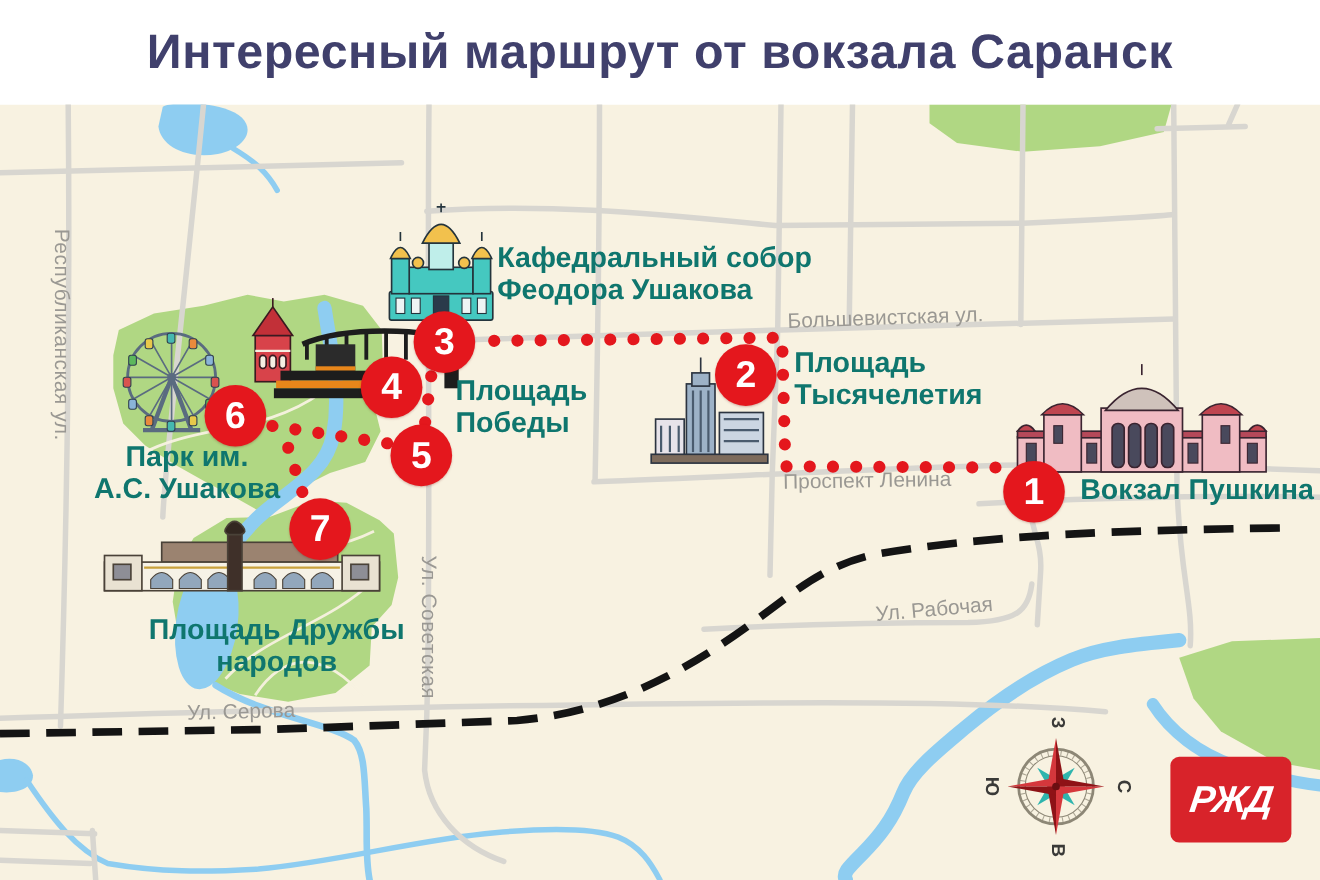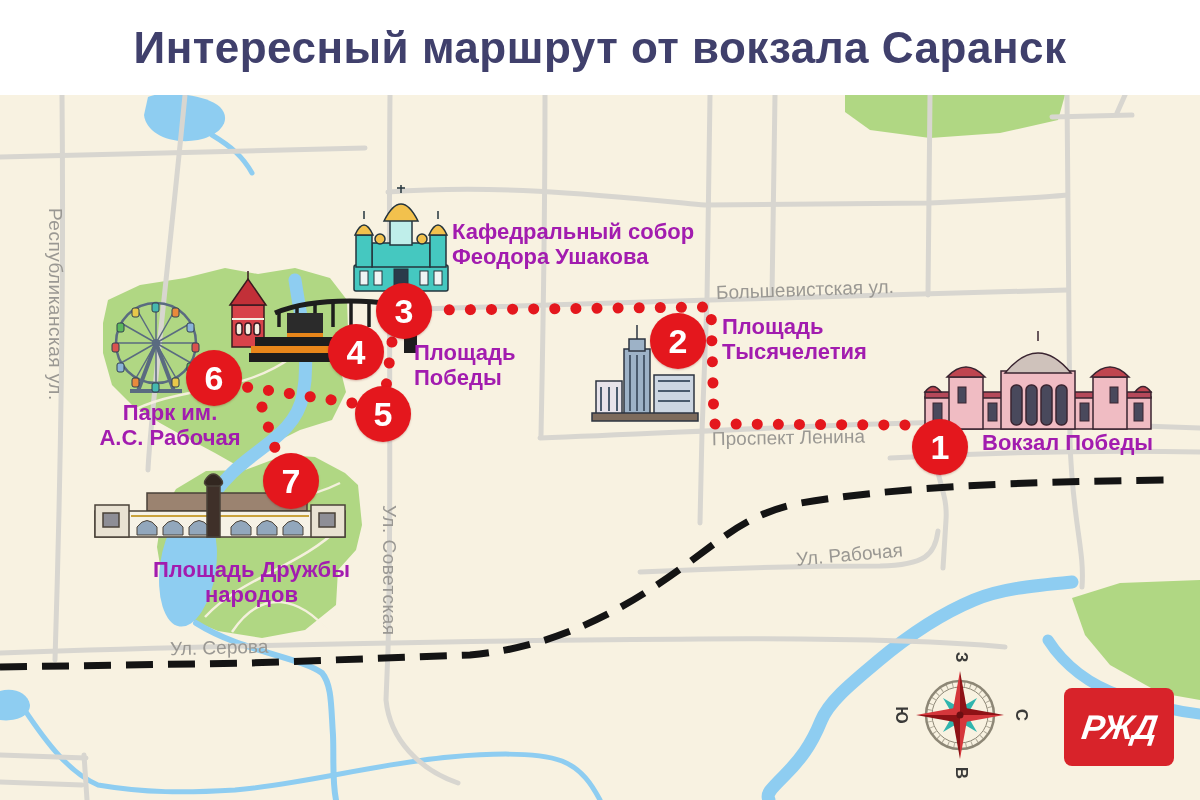--- a/index.html
+++ b/index.html
@@ -3,21 +3,21 @@
 <meta charset="utf-8">
 <style>
   html,body{margin:0;padding:0;width:1200px;height:800px;overflow:hidden;
     font-family:"Liberation Sans","DejaVu Sans",sans-serif;background:#ffffff;}
   .page{position:relative;width:1200px;height:564px;background:#ffffff;}
   .header{position:absolute;left:0;top:0;width:1200px;height:95px;background:#ffffff;
     display:flex;align-items:center;justify-content:center;}
   .title{font-size:44px;font-weight:800;color:#40406c;letter-spacing:.5px;}
   .map{position:absolute;left:0;top:95px;width:1200px;height:705px;}
   .map svg.bg{position:absolute;left:0;top:0;}
-  .stop-label{position:absolute;color:#a21caf;font-weight:700;font-size:22px;
+  .stop-label{position:absolute;color:#0f766e;font-weight:700;font-size:26px;
     line-height:1.12;white-space:pre-line;}
   .stop-label.center{text-align:center;}
   .street{position:absolute;color:#9a9893;font-size:19px;white-space:pre;}
   .street-v{writing-mode:vertical-rl;letter-spacing:.5px;}
   .marker{position:absolute;width:56px;height:56px;border-radius:50%;background:#e4171d;
     display:flex;align-items:center;justify-content:center;box-shadow:0 1px 2px rgba(120,0,0,.25);}
   .marker-num{color:#ffffff;font-weight:700;font-size:34px;line-height:1;}
   .compass-letter{position:absolute;width:22px;height:22px;display:flex;align-items:center;
     justify-content:center;color:#3a3a38;font-size:17px;font-weight:600;transform:rotate(90deg);}
   .rzd{position:absolute;left:1064px;top:593px;width:110px;height:78px;background:#d8232a;
@@ -260,29 +260,29 @@
       </g>
     </svg>
 
     <div class="street street-v" style="left:44px;top:113px">Республиканская ул.</div>
     <div class="street street-v" style="left:378px;top:410px">Ул. Советская</div>
     <div class="street" style="left:716px;top:184px;transform:rotate(-2deg)">Большевистская ул.</div>
     <div class="street" style="left:712px;top:332px;transform:rotate(-1deg)">Проспект Ленина</div>
     <div class="street" style="left:796px;top:449px;transform:rotate(-5deg)">Ул. Рабочая</div>
     <div class="street" style="left:170px;top:542px;transform:rotate(-1.5deg)">Ул. Серова</div>
 
-    <div class="stop-label" style="left:982px;top:336px">Вокзал Победы</div>
+    <div class="stop-label" style="left:982px;top:336px">Вокзал Пушкина</div>
     <div class="stop-label" style="left:722px;top:220px">Площадь
 Тысячелетия</div>
     <div class="stop-label" style="left:452px;top:125px">Кафедральный собор
 Феодора Ушакова</div>
     <div class="stop-label" style="left:414px;top:246px">Площадь
 Победы</div>
     <div class="stop-label center" style="left:80px;top:306px;width:180px">Парк им.
-А.С. Рабочая</div>
+А.С. Ушакова</div>
     <div class="stop-label center" style="left:124px;top:463px;width:255px">Площадь Дружбы
 народов</div>
 
     <div class="marker" style="left:912px;top:324px">
         <span class="marker-num">1</span>
       </div>
     <div class="marker" style="left:650px;top:218px">
         <span class="marker-num">2</span>
       </div>
     <div class="marker" style="left:376px;top:188px">

